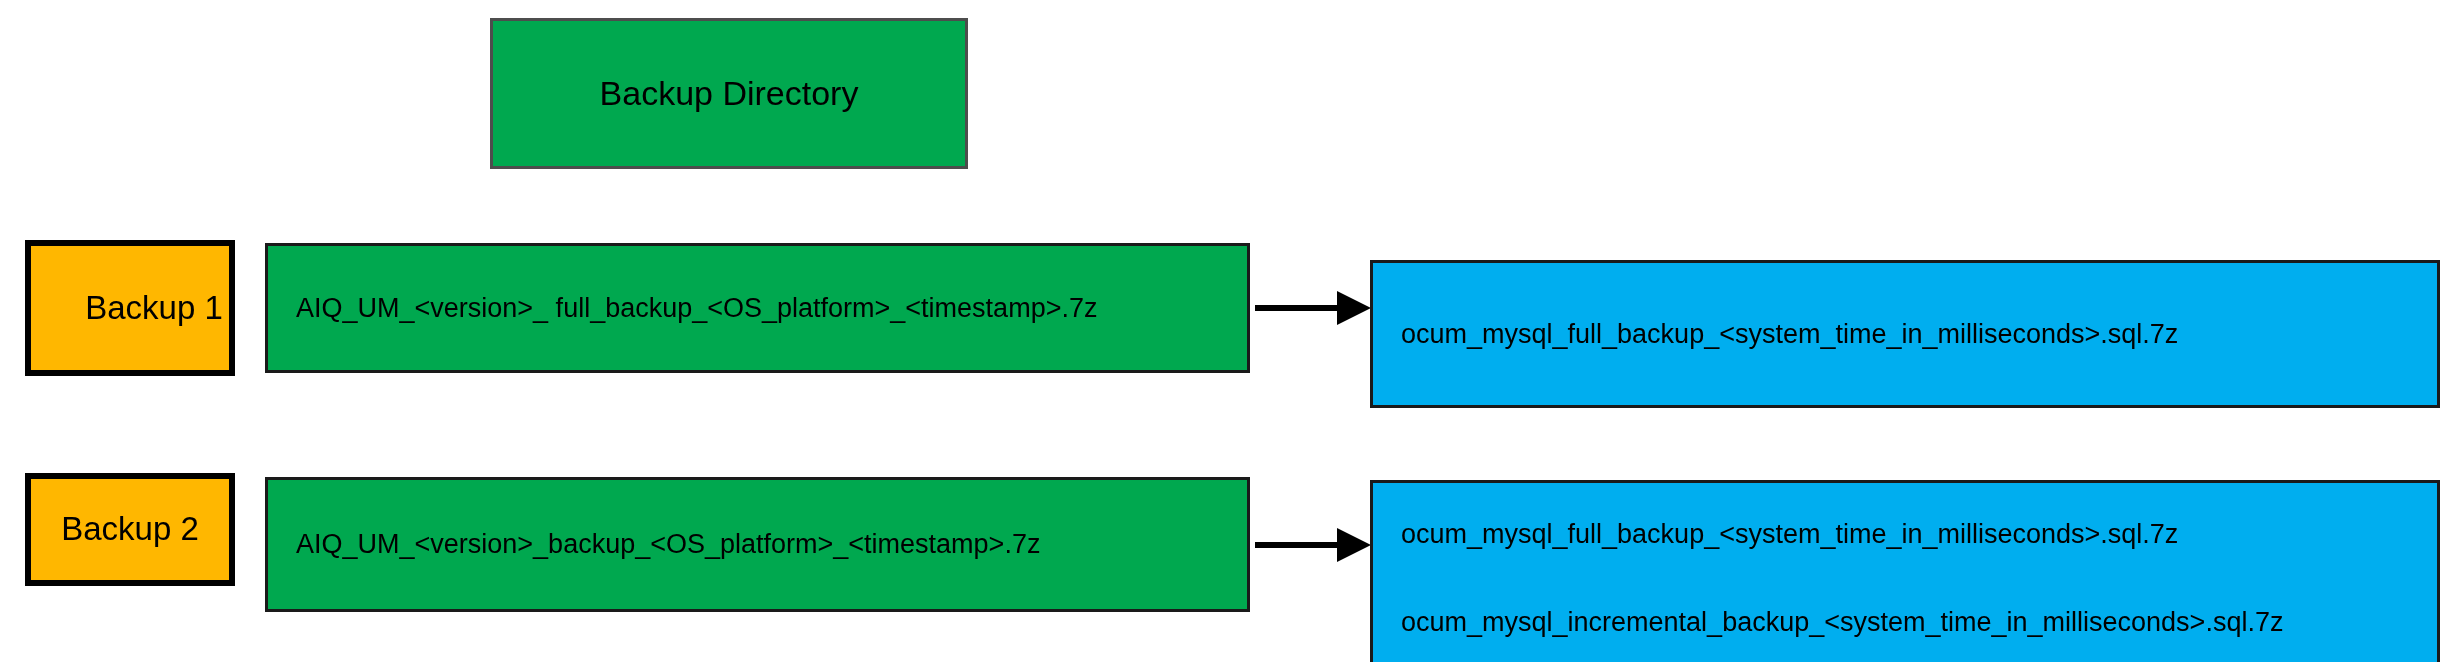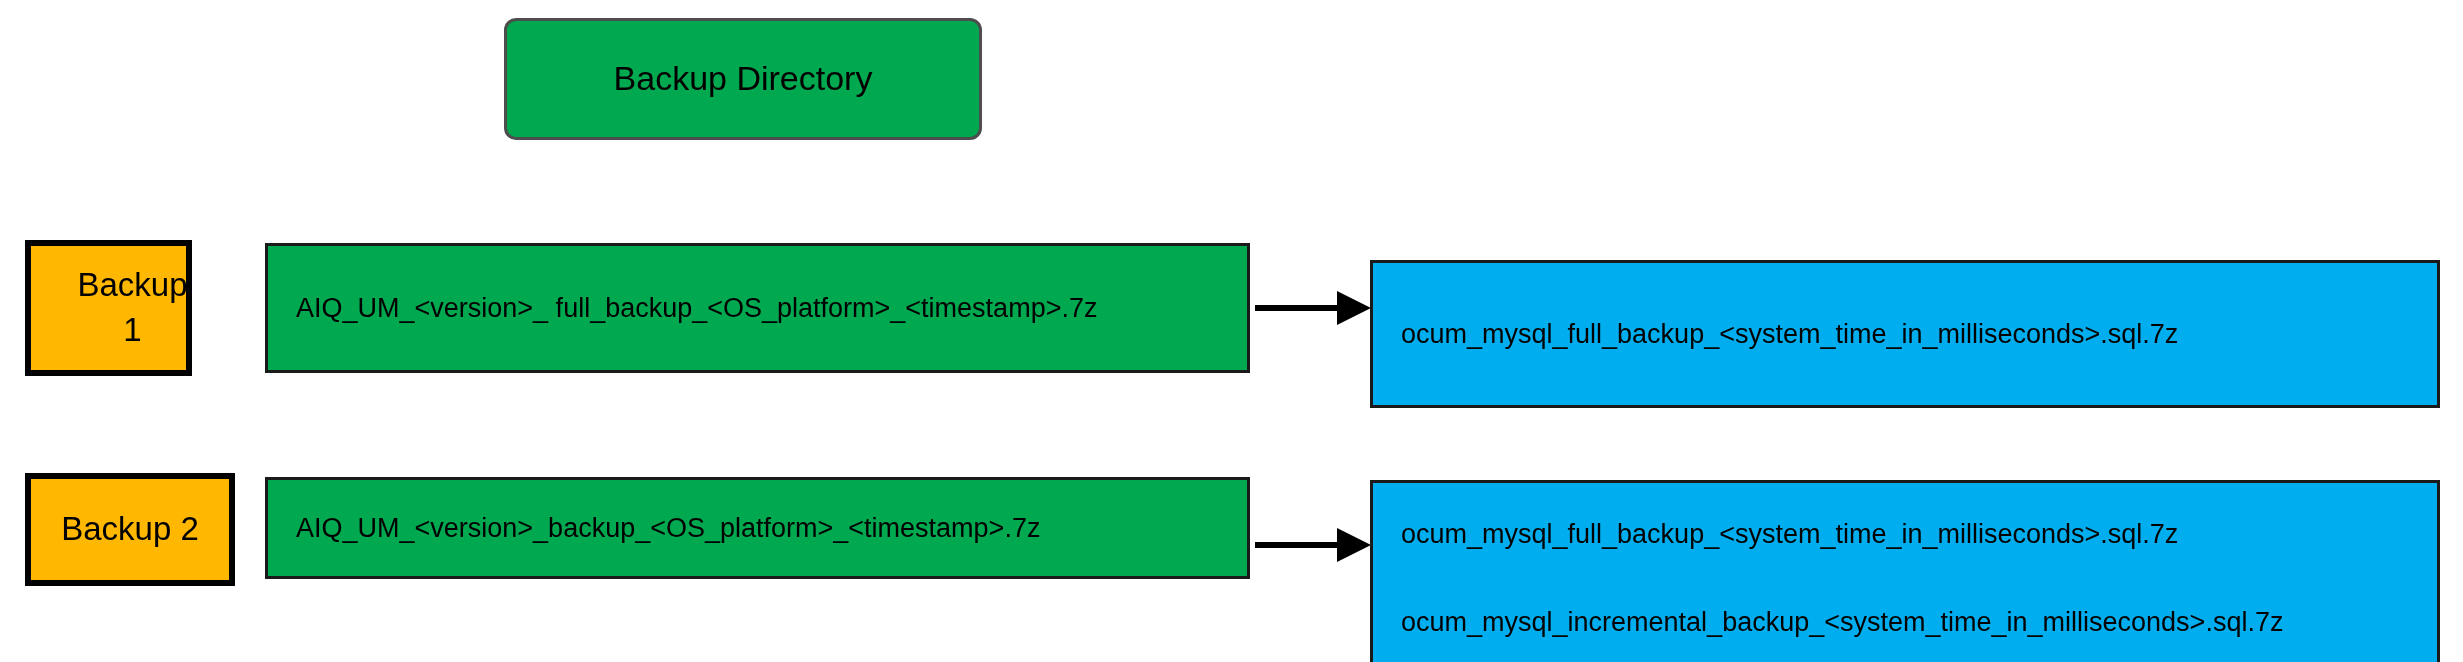--- a/index.html
+++ b/index.html
@@ -96,47 +96,47 @@
     border-top: 17px solid transparent;
     border-bottom: 17px solid transparent;
     border-left: 34px solid #000000;
   }
 </style>
 </head>
 <body>
 
 <div id="canvas">
 
-  <div class="node header-box header-green" style="left:504px; top:18px; width:478px; height:122px;border-radius:12px;">
+  <div class="node header-box header-green" style="left:490px; top:18px; width:478px; height:151px;">
     <span>Backup Directory</span>
   </div>
 
 
-  <div class="node stage-box" style="left:25px; top:240px; width:167px; height:136px;padding-left:48px;">
+  <div class="node stage-box" style="left:25px; top:240px; width:210px; height:136px;padding-left:48px;">
     <span>Backup 1</span>
   </div>
 
   <div class="node file-box file-green" style="left:265px; top:243px; width:985px; height:130px;">
     <span class="line">AIQ_UM_&lt;version&gt;_ full_backup_&lt;OS_platform&gt;_&lt;timestamp&gt;.7z</span>
   </div>
 
   <div class="arrow" style="left:1255px; top:308px; width:115px;">
     <span class="shaft" style="width:85px;"></span>
     <span class="head" style="left:82px;"></span>
   </div>
 
   <div class="node file-box file-blue" style="left:1370px; top:228px; width:1070px; height:148px;">
     <span class="line">ocum_mysql_full_backup_&lt;system_time_in_milliseconds&gt;.sql.7z</span>
   </div>
 
   <div class="node stage-box" style="left:25px; top:473px; width:210px; height:113px;">
     <span>Backup 2</span>
   </div>
 
-  <div class="node file-box file-green" style="left:265px; top:477px; width:985px; height:102px;">
+  <div class="node file-box file-green" style="left:265px; top:477px; width:985px; height:135px;">
     <span class="line">AIQ_UM_&lt;version&gt;_backup_&lt;OS_platform&gt;_&lt;timestamp&gt;.7z</span>
   </div>
 
   <div class="arrow" style="left:1255px; top:545px; width:115px;">
     <span class="shaft" style="width:85px;"></span>
     <span class="head" style="left:82px;"></span>
   </div>
 
   <div class="node file-box file-blue multiline" style="left:1370px; top:448px; width:1070px; height:196px;">
     <span class="line">ocum_mysql_full_backup_&lt;system_time_in_milliseconds&gt;.sql.7z</span>

